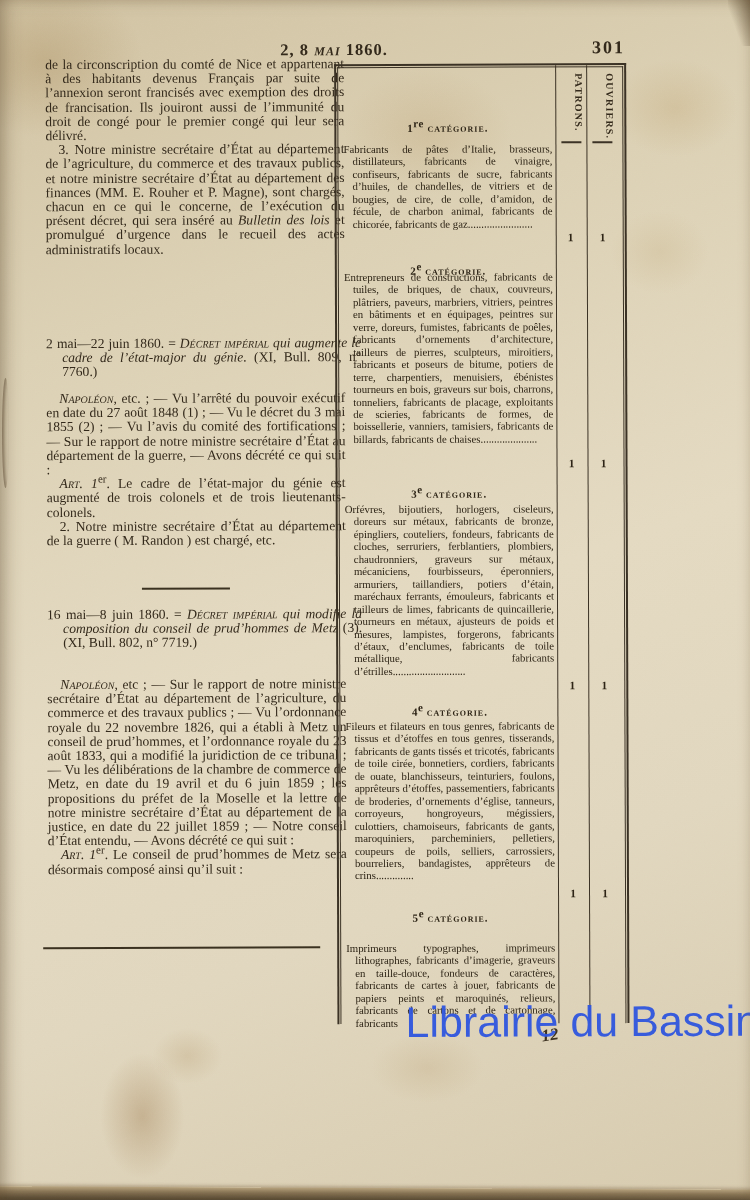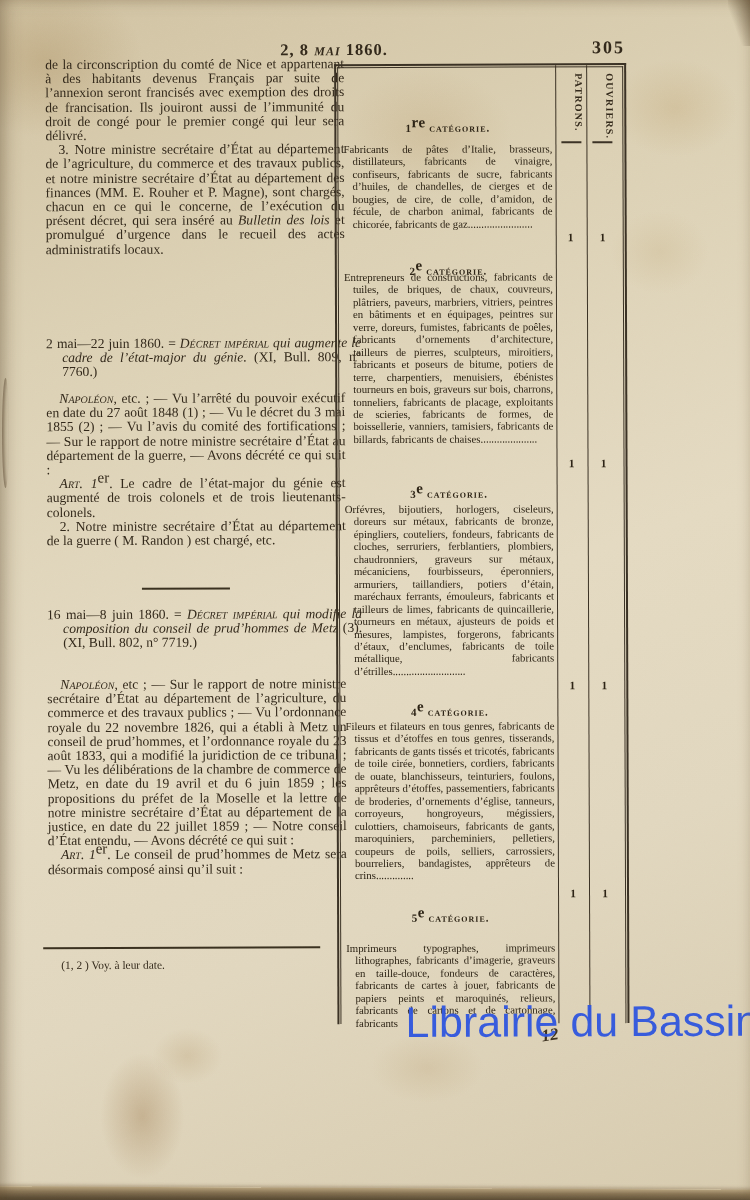--- a/index.html
+++ b/index.html
@@ -34,21 +34,21 @@
   .folio{position:absolute;left:594px;top:38px;width:60px;font-weight:bold;font-size:18px;letter-spacing:2px;}
 
   
   .leftcol{position:absolute;left:47px;top:0;width:299px;font-size:13.6px;line-height:14.2px;
     text-align:justify;}
   .leftcol .blk{position:absolute;left:0;width:299px;}
   .leftcol p{margin:0;}
   .indent{text-indent:13px;}
   .sc{font-variant:small-caps;font-style:italic;}
   .it{font-style:italic;}
-  sup{font-size:15px;line-height:0;}
+  sup{font-size:11px;line-height:0;}
   .decree-head{padding-left:16px;text-indent:-16px;font-size:13.6px;}
   .decree-head .it{font-weight:500;}
   .mid-rule{position:absolute;left:95px;width:88px;height:2.4px;background:#39301f;}
   .fn-rule{position:absolute;left:-5px;width:277px;height:1.6px;background:#39301f;}
   .footnotes{font-size:11.4px;line-height:13.8px;}
 
   
   .tbl{position:absolute;left:336px;top:64px;width:288px;height:958px;
     border:2px solid #3a3124;border-bottom:none;}
   .tbl-inner{position:absolute;left:1px;top:1px;right:1px;bottom:0;
@@ -76,21 +76,21 @@
   .watermark{position:absolute;left:404px;top:998px;font-family:"Liberation Sans","DejaVu Sans",sans-serif;
     font-size:43px;color:#2e55e0;opacity:.95;white-space:nowrap;letter-spacing:0;}
   svg.grain{position:absolute;inset:0;pointer-events:none;opacity:.5;}
 </style>
 </head>
 <body>
 
 <div class="content">
 
   <div class="date-head"><span>2, 8 </span><span class="sc">mai</span><span> 1860.</span></div>
-  <div class="folio">305</div>
+  <div class="folio">301</div>
 
   <div class="leftcol">
 
     <div class="blk" style="top:57px;">
       <p><span>de la circonscription du comté de Nice et appartenant à des habitants devenus Français par suite de l’annexion seront francisés avec exemption des droits de francisation. Ils jouiront aussi de l’immunité du droit de congé pour le premier congé qui leur sera délivré.</span></p>
       <p class="indent"><span>3. Notre ministre secrétaire d’État au département de l’agriculture, du commerce et des travaux publics, et notre ministre secrétaire d’État au département des finances (MM. E. Rouher et P. Magne), sont chargés, chacun en ce qui le concerne, de l’exécution du présent décret, qui sera inséré au </span><span class="it">Bulletin des lois</span><span> et promulgué d’urgence dans le recueil des actes administratifs locaux.</span></p>
     </div>
 
     <div class="blk decree-head" style="top:336px;">
       <span>2 mai—22 juin 1860. = </span><span class="sc">Décret impérial</span><span class="it"> qui augmente le cadre de l’état-major du génie. </span><span>(XI, Bull. 809, n° 7760.)</span>
@@ -109,37 +109,36 @@
     </div>
 
     <div class="blk" style="top:677px;">
       <p class="indent"><span class="sc">Napoléon</span><span>, etc ; — Sur le rapport de notre ministre secrétaire d’État au département de l’agriculture, du commerce et des travaux publics ; — Vu l’ordonnance royale du 22 novembre 1826, qui a établi à Metz un conseil de prud’hommes, et l’ordonnance royale du 23 août 1833, qui a modifié la juridiction de ce tribunal ; — Vu les délibérations de la chambre de commerce de Metz, en date du 19 avril et du 6 juin 1859 ; les propositions du préfet de la Moselle et la lettre de notre ministre secrétaire d’État au département de la justice, en date du 22 juillet 1859 ; — Notre conseil d’État entendu, — Avons décrété ce qui suit :</span></p>
       <p class="indent"><span class="sc">Art. 1</span><sup>er</sup><span>. Le conseil de prud’hommes de Metz sera désormais composé ainsi qu’il suit :</span></p>
     </div>
 
     <div class="fn-rule" style="top:946px;"></div>
 
     <div class="blk footnotes" style="top:958px;">
-      <p class="indent"><span>(1, 2 ) Voy. à leur date.</span></p>
     </div>
   </div>
 
   <div class="tbl">
     <div class="tbl-inner"></div>
     <div class="vline v1"></div>
     <div class="vline v2"></div>
 
     <div class="col-head patrons">PATRONS.</div>
     <div class="col-head ouvriers">OUVRIERS.</div>
     <div class="head-underline hu1"></div>
     <div class="head-underline hu2"></div>
 
     <div class="cat-head" style="top:56px;"><span>1</span><sup>re</sup> <span class="word">catégorie.</span></div>
     <div class="cat" style="top:77px;">
-        <span class="body">Fabricants de pâtes d’Italie, brasseurs, distillateurs, fabricants de vinaigre, confiseurs, fabricants de sucre, fabricants d’huiles, de chandelles, de cierges et de bougies, de cire, de colle, d’amidon, de fécule, de charbon animal, fabricants de chicorée, fabricants de gaz........................</span>
+        <span class="body">Fabricants de pâtes d’Italie, brasseurs, distillateurs, fabricants de vinaigre, confiseurs, fabricants de sucre, fabricants d’huiles, de chandelles, de vitriers et de bougies, de cire, de colle, d’amidon, de fécule, de charbon animal, fabricants de chicorée, fabricants de gaz........................</span>
       </div>
     <div class="num p" style="top:166px;">1</div>
     <div class="num o" style="top:166px;">1</div>
 
     <div class="cat-head" style="top:199px;"><span>2</span><sup>e</sup> <span class="word">catégorie.</span></div>
     <div class="cat" style="top:205px;">
         <span class="body">Entrepreneurs de constructions, fabricants de tuiles, de briques, de chaux, couvreurs, plâtriers, paveurs, marbriers, vitriers, peintres en bâtiments et en équipages, peintres sur verre, doreurs, fumistes, fabricants de poêles, fabricants d’ornements d’architecture, tailleurs de pierres, sculpteurs, miroitiers, fabricants et poseurs de bitume, potiers de terre, charpentiers, menuisiers, ébénistes tourneurs en bois, graveurs sur bois, charrons, tonneliers, fabricants de placage, exploitants de scieries, fabricants de formes, de boissellerie, vanniers, tamisiers, fabricants de billards, fabricants de chaises.....................</span>
       </div>
     <div class="num p" style="top:392px;">1</div>
     <div class="num o" style="top:392px;">1</div>

